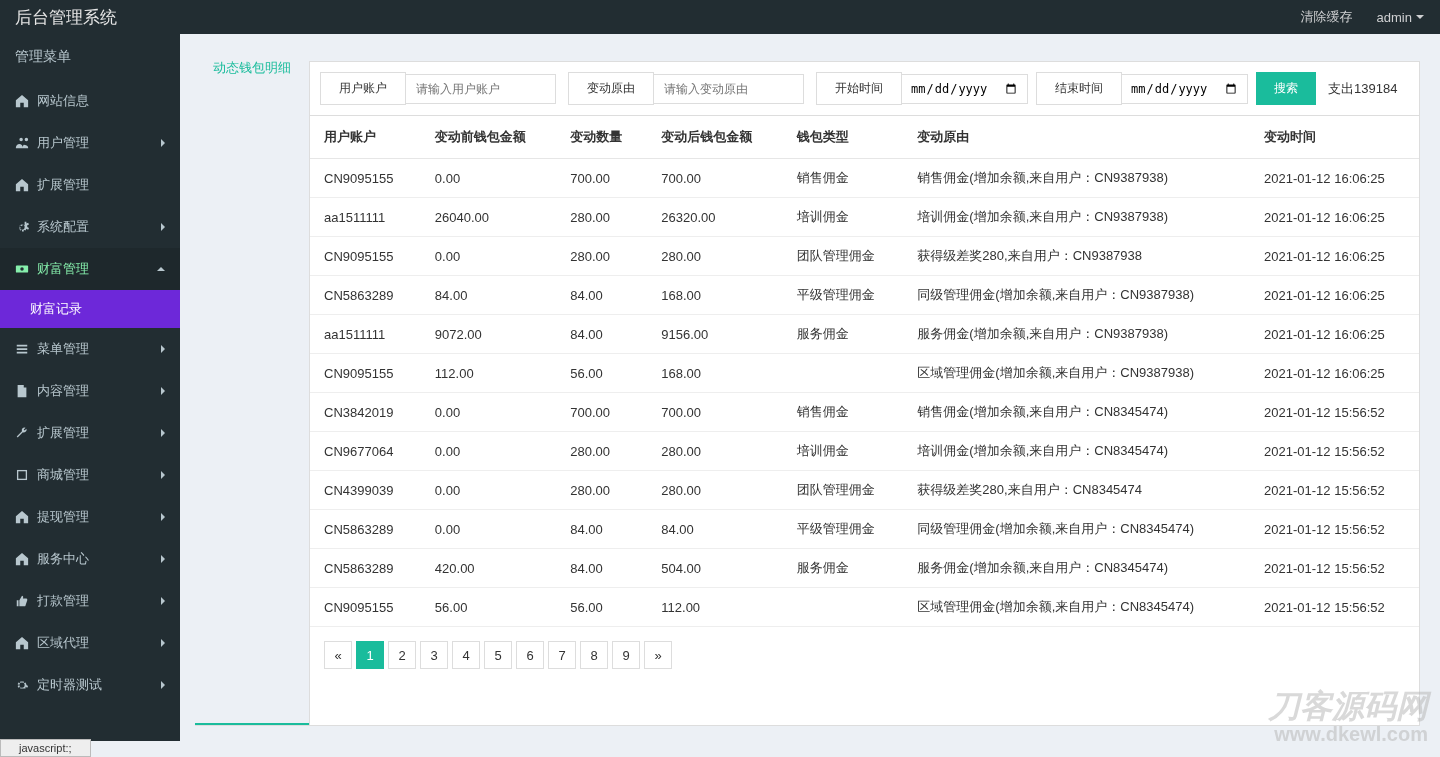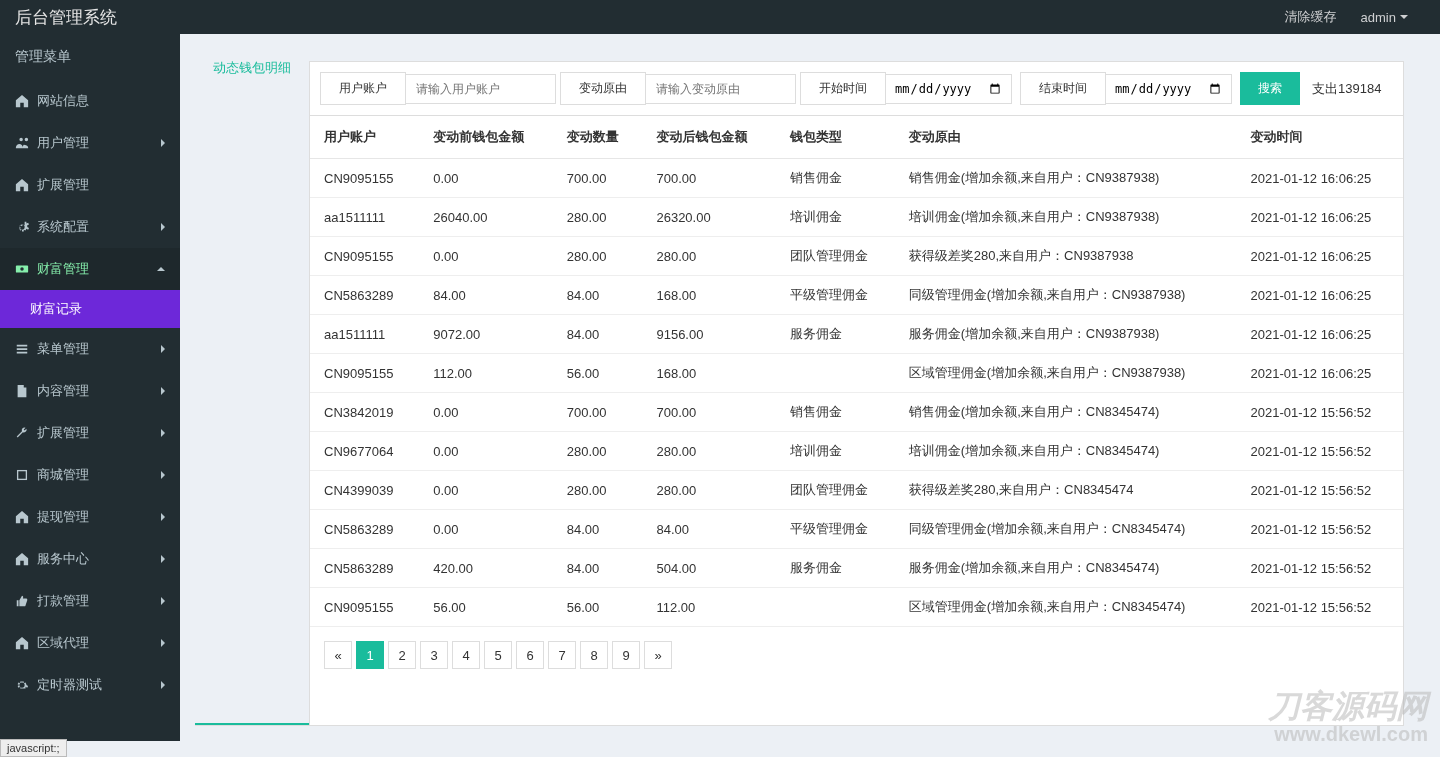--- a/index.html
+++ b/index.html
@@ -1,19 +1,19 @@
 <!DOCTYPE html>
 <html><head>
 <meta charset="utf-8">
 <style>
 * { margin: 0; padding: 0; box-sizing: border-box; }
 body { font-family: "Microsoft YaHei", Arial, sans-serif; font-size: 13px; color: #333; background: #ecf0f5; }
 .header { background: #222d32; height: 34px; display: flex; align-items: center; justify-content: space-between; color: #cfd0d2; }
 .brand { width: 180px; padding-left: 15px; font-size: 17px; color: #e6e6e6; font-weight: 400; }
-.header-right { display: flex; align-items: center; padding-right: 32px; gap: 24px; font-size: 13px; }
+.header-right { display: flex; align-items: center; padding-right: 16px; gap: 24px; font-size: 13px; }
 .header-link { color: #cfd0d2; cursor: pointer; }
 .user-menu { display: flex; align-items: center; gap: 4px; cursor: pointer; }
 .caret { display: inline-block; width: 0; height: 0; border-left: 4px solid transparent; border-right: 4px solid transparent; border-top: 4px solid #cfd0d2; }
 .container { display: flex; min-height: calc(100vh - 50px); }
 .sidebar { width: 180px; background: #222d32; color: #b8c7ce; flex-shrink: 0; }
 .menu-header { padding: 14px 15px; color: #b8c7ce; font-size: 14px; }
 .nav-item { display: flex; align-items: center; padding: 12px 15px; color: #b8c7ce; cursor: pointer; position: relative; font-size: 13px; }
 .nav-item.active { background: #1e282c; color: #86efac; }
 .nav-icon { width: 14px; height: 14px; margin-right: 8px; display: inline-flex; align-items: center; justify-content: center; }
 .nav-icon svg { width: 14px; height: 14px; fill: currentColor; }
@@ -22,31 +22,31 @@
 .nav-arrow.down { border-left: 4px solid transparent; border-right: 4px solid transparent; border-bottom: 4px solid #b8c7ce; border-top: none; }
 .sub-item { padding: 10px 15px 10px 30px; background: #2c3b41; color: #8aa4af; cursor: pointer; font-size: 13px; }
 .sub-item.active { background: #6d28d9; color: #fff; }
 .content { flex: 1; padding: 15px; display: flex; flex-direction: row; }
 .tabs { display: flex; border-bottom: 1px solid #ddd; }
 .tab { padding: 10px 18px; font-size: 13px; cursor: pointer; border-bottom: 2px solid transparent; color: #555; }
 .tab.active { color: #1abc9c; border-bottom: 2px solid #1abc9c; }
 .panel { background: #fff; border: 1px solid #ddd; margin-top: 12px; }
 .filter-row { display: flex; align-items: center; padding: 10px; flex-wrap: wrap; gap: 0; }
 .filter-label { padding: 7px 18px; border: 1px solid #ddd; background: #fff; font-size: 12px; white-space: nowrap; }
-.filter-input { padding: 7px 10px; border: 1px solid #ddd; border-left: none; font-size: 12px; width: 150px; outline: none; margin-right: 4px; }
+.filter-input { padding: 7px 10px; border: 1px solid #ddd; border-left: none; font-size: 12px; width: 150px; outline: none; margin-right: 12px; }
 .filter-date { padding: 6px 8px; border: 1px solid #ddd; border-left: none; font-size: 12px; margin-right: 8px; }
 .btn-search { background: #1abc9c; color: #fff; border: none; padding: 8px 18px; font-size: 12px; cursor: pointer; }
 .summary { padding: 7px 12px; font-size: 13px; color: #333; }
 .table { width: 100%; border-collapse: collapse; background: #fff; }
 .table th { text-align: left; padding: 12px 14px; font-size: 13px; font-weight: bold; border-top: 1px solid #ddd; border-bottom: 1px solid #e6e6e6; background: #fff; }
 .table td { padding: 10px 14px; font-size: 13px; border-bottom: 1px solid #eee; color: #333; }
 .pagination { display: flex; padding: 14px; gap: 4px; }
 .page-btn { min-width: 28px; height: 28px; display: flex; align-items: center; justify-content: center; border: 1px solid #ddd; background: #fff; font-size: 13px; cursor: pointer; padding: 0 8px; color: #333; }
 .page-btn.active { background: #1abc9c; color: #fff; border-color: #1abc9c; }
-.status-bar { position: fixed; bottom: 0; left: 0; background: #eeeeee; border: 1px solid #bbb; padding: 2px 6px; font-size: 11px; color: #333; }
+.status-bar { position: fixed; bottom: 0; left: 0; background: #eeeeee; border: 1px solid #bbb; padding: 2px 18px; font-size: 11px; color: #333; }
 .watermark { position: fixed; right: 12px; bottom: 12px; font-size: 32px; font-style: italic; font-weight: bold; color: rgba(180,180,180,0.5); text-align: right; line-height: 1.05; pointer-events: none; }
 .watermark .wm2 { font-size: 20px; color: rgba(180,180,180,0.5); font-style: normal; }
 </style>
 </head>
 <body>
 
 <div class="header">
   <div class="brand">后台管理系统</div>
   <div class="header-right">
     <span class="header-link">清除缓存</span>

